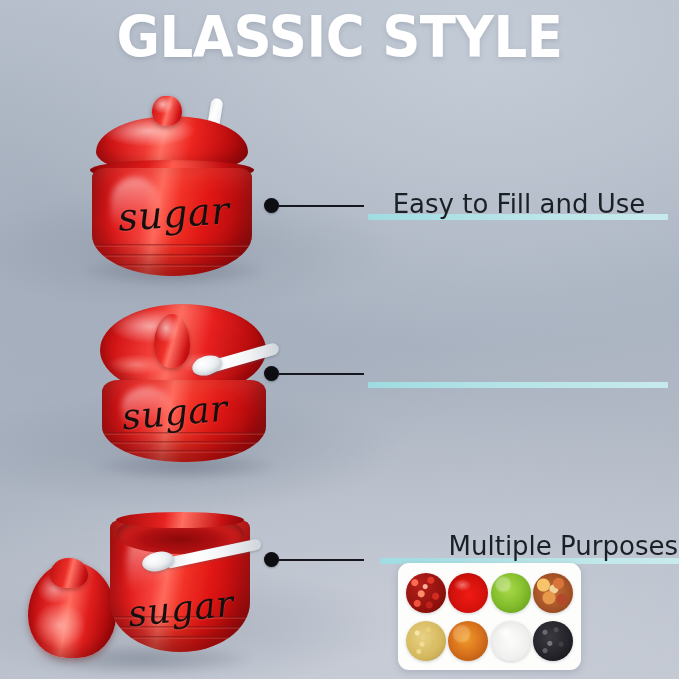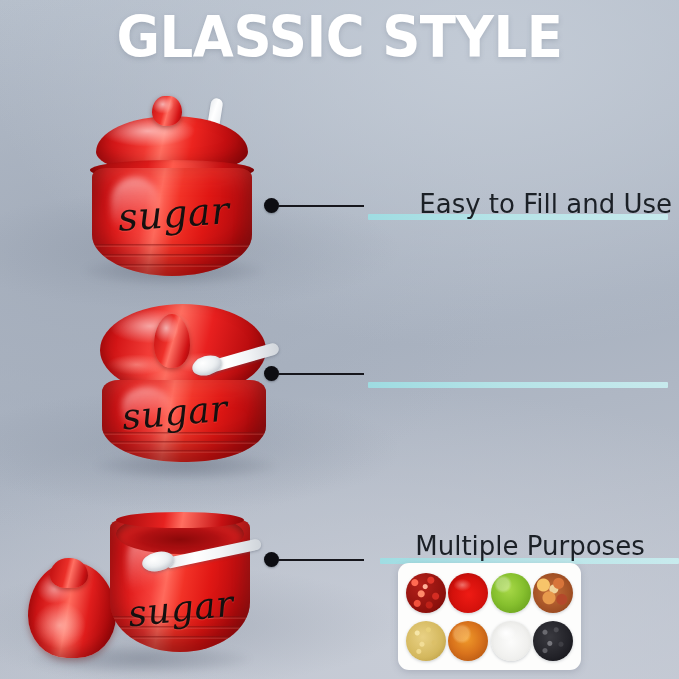--- a/index.html
+++ b/index.html
@@ -335,34 +335,34 @@
     <div class="spoon-bowl" style="left:118px; top:50px; width:32px; height:19px; transform:rotate(-12deg);"></div>
 
     <div class="sugar-script" style="left:104px; top:86px; font-size:36px; transform:rotate(-6deg);">sugar</div>
   </div>
 
   <div class="callout" style="left:264px; top:198px; width:16px; height:16px;">
     <span class="bullet-dot"></span>
     <span class="bullet-line" style="width:86px;"></span>
   </div>
   <div class="hl-bar" style="left:368px; top:214px; width:300px;"></div>
-  <div class="callout-text" style="left:366px; top:188px; width:306px; text-align:right;">Easy to Fill and Use</div>
+  <div class="callout-text" style="left:366px; top:188px; width:306px; text-align:center;">Easy to Fill and Use</div>
 
   <div class="callout" style="left:264px; top:366px; width:16px; height:16px;">
     <span class="bullet-dot"></span>
     <span class="bullet-line" style="width:86px;"></span>
   </div>
   <div class="hl-bar" style="left:368px; top:382px; width:300px;"></div>
 
   <div class="callout" style="left:264px; top:552px; width:16px; height:16px;">
     <span class="bullet-dot"></span>
     <span class="bullet-line" style="width:86px;"></span>
   </div>
   <div class="hl-bar" style="left:380px; top:558px; width:299px;"></div>
-  <div class="callout-text" style="left:382px; top:530px; width:296px;">Multiple Purposes</div>
+  <div class="callout-text" style="left:382px; top:530px; width:296px;text-align:right;">Multiple Purposes</div>
 
   <div class="spice-card" style="left:398px; top:563px; width:183px; height:107px;">
 
     <div class="spice-cell">
       <span class="spice-dot sd-chiliflake"></span>
     </div>
     <div class="spice-cell">
       <span class="spice-dot sd-redsauce"></span>
     </div>
     <div class="spice-cell">

